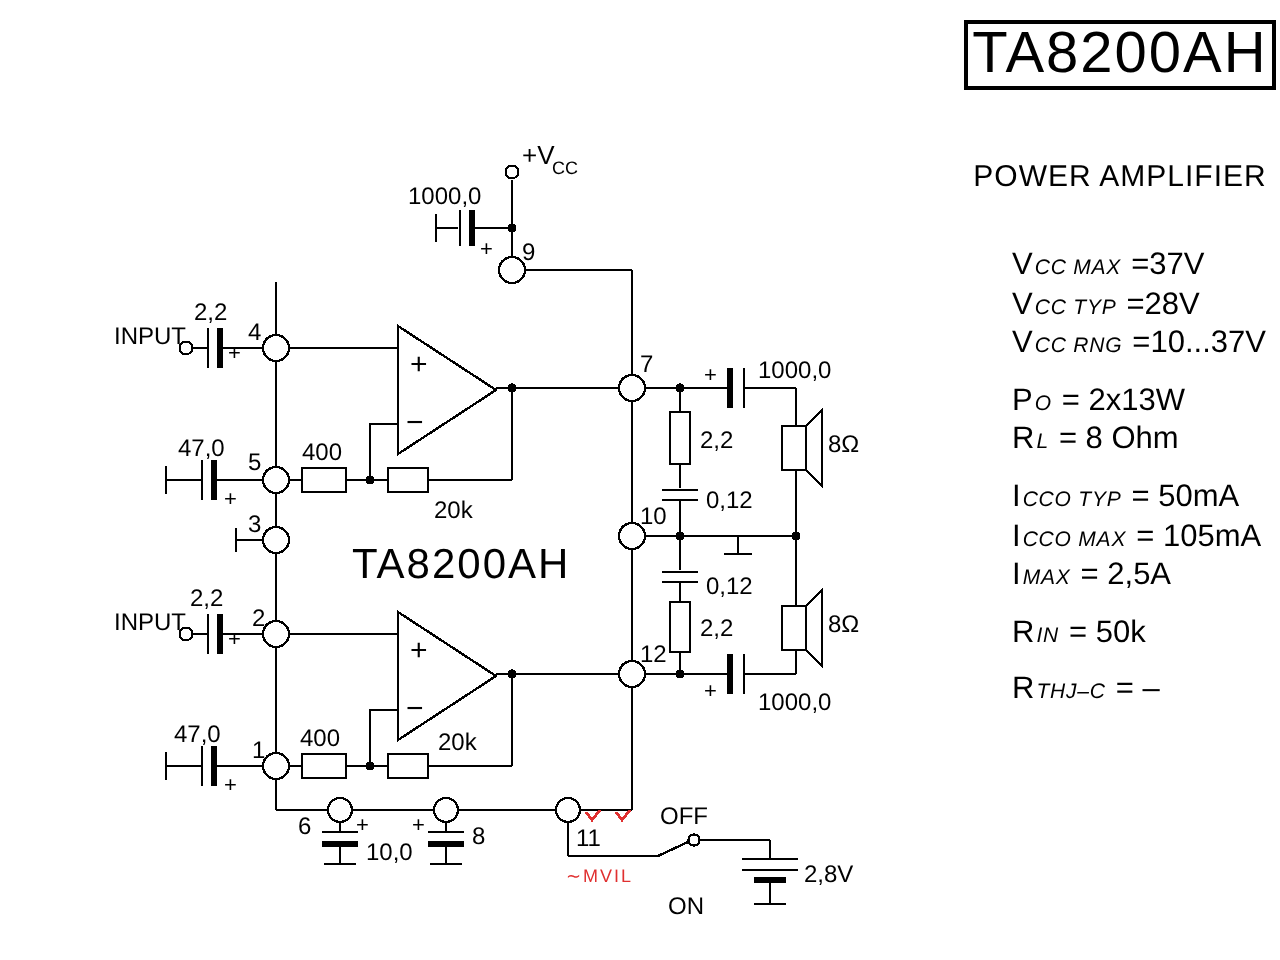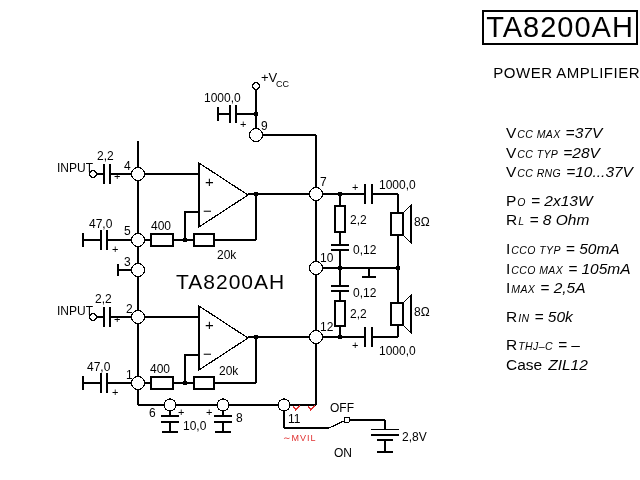--- a/index.html
+++ b/index.html
@@ -14,27 +14,27 @@
   .dot{fill:#000;stroke:none;}
   .term{fill:#fff;stroke:#000;stroke-width:1.1;}
   .lbl{font-size:12px;}
   .ic{font-size:21px;letter-spacing:1px;}
   .opsign{font-size:15px;}
   .wm{font-size:9px;letter-spacing:1px;}
   
   #titlebox{position:absolute;left:482px;top:10px;width:152px;height:31px;
             border:2px solid #000;display:flex;align-items:center;justify-content:center;}
   #titlebox span{font-size:29px;letter-spacing:1px;white-space:nowrap;}
-  #subtitle{position:absolute;left:480px;top:64px;width:160px;text-align:right;
+  #subtitle{position:absolute;left:480px;top:80px;width:160px;text-align:center;
             font-size:15px;letter-spacing:0.5px;line-height:18px;}
   #speclist{position:absolute;left:506px;top:124px;width:134px;}
   .spec-group{margin-bottom:9px;}
   .spec-row{display:flex;align-items:baseline;height:19.6px;font-size:15.5px;white-space:nowrap;}
   .spec-row .s{font-size:10.5px;letter-spacing:0.4px;margin:0 2px 0 1px;font-style:italic;}
-  .spec-row .v{margin-left:3px;font-style:italic;}
+  .spec-row .v{margin-left:3px;}
 </style>
 </head>
 <body>
 
 <div id="canvas">
 
   <svg width="480" height="480" viewBox="0 0 480 480">
 
     <g>
 
@@ -323,21 +323,16 @@
           <span class="s">IN</span>
           <span class="v">= 50k</span>
         </div>
       </div>
       <div class="spec-group">
         <div class="spec-row">
           <span class="b">R</span>
           <span class="s">THJ–C</span>
           <span class="v">= –</span>
         </div>
-        <div class="spec-row">
-          <span class="b">Case</span>
-          <span class="s"></span>
-          <span class="v">ZIL12</span>
-        </div>
       </div>
     </div>
 
 </div>
 
 </body></html>

